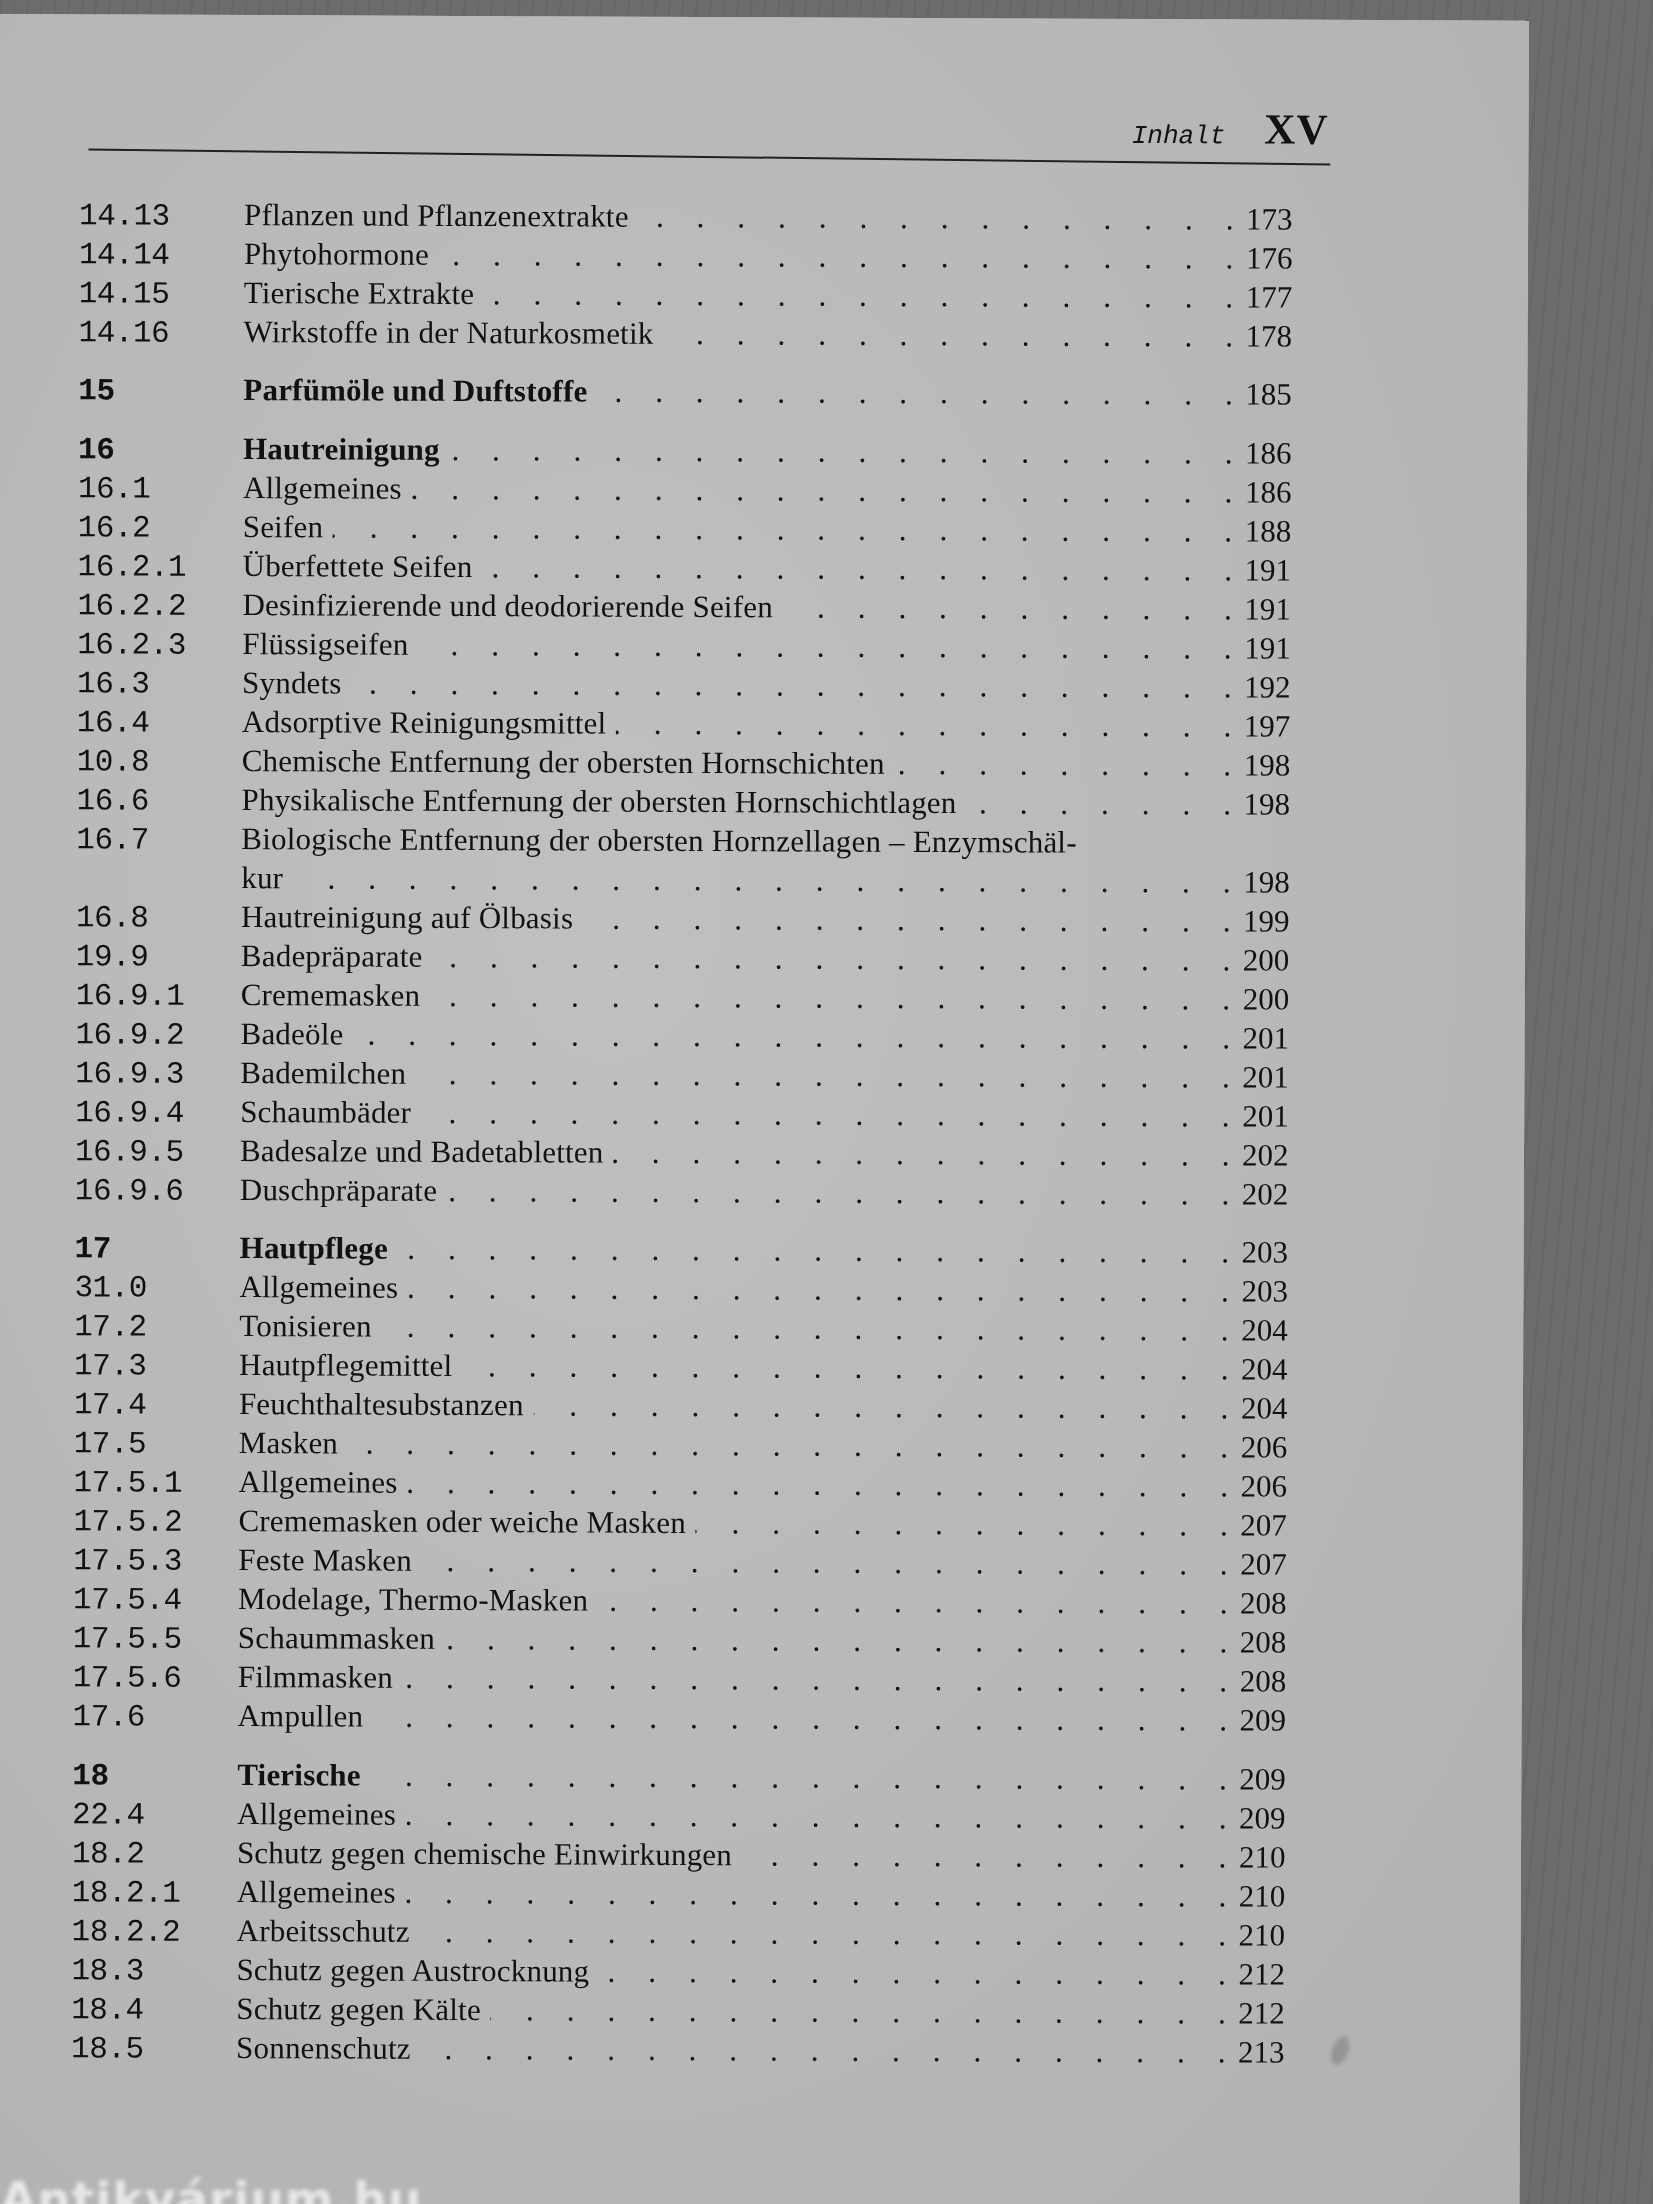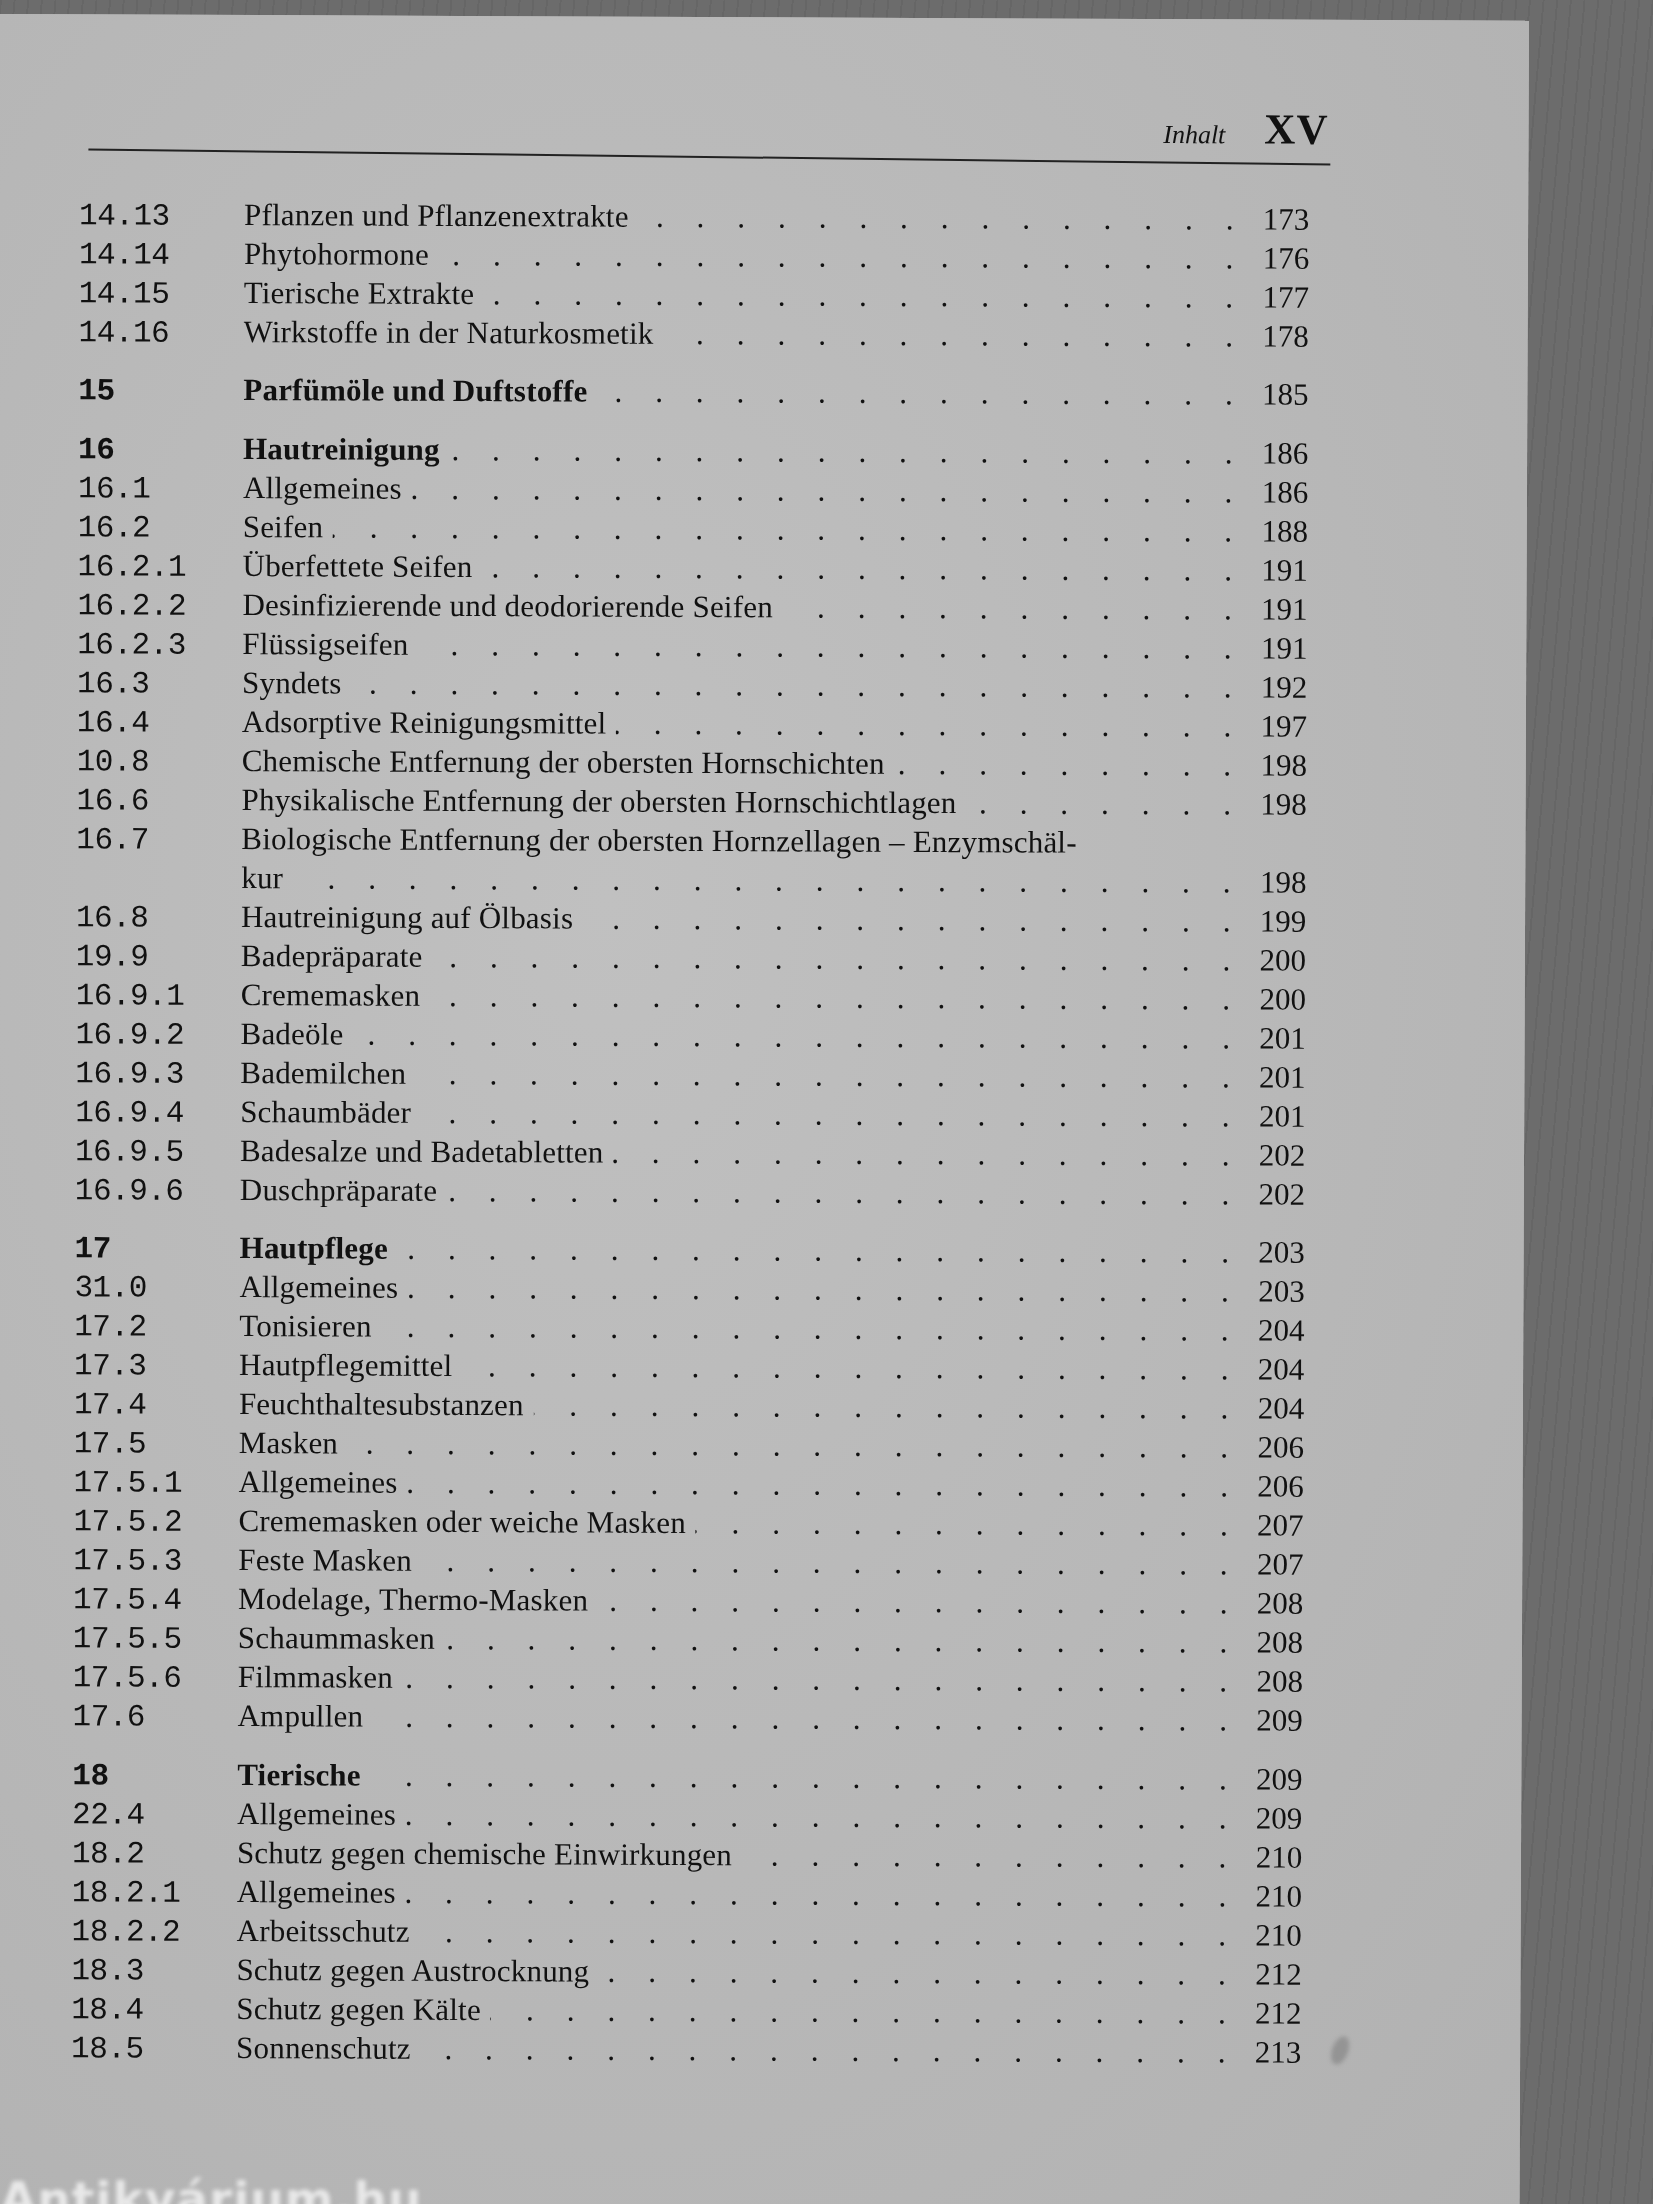--- a/index.html
+++ b/index.html
@@ -31,20 +31,21 @@
       top: 85px;
       right: 200px;
       display: flex;
       align-items: baseline;
       gap: 39px;
       color: #111;
     }
     .running-head .section {
       font-style: italic;
       font-size: 26px;
+      font-family: Liberation Mono, monospace;
     }
     .running-head .page-num {
       font-size: 43px;
       letter-spacing: 1px;
       font-weight: bold;
     }
     .rule {
       position: absolute;
       top: 134px;
       left: 89px;
@@ -93,21 +94,21 @@
       overflow: hidden;
       white-space: nowrap;
       margin-left: 9.7px;
       letter-spacing: 12.6px;
       text-align: right;
       direction: rtl;
     }
     .toc-page {
       flex: 0 0 80px;
       width: 80px;
-      text-align: center;
+      text-align: left;
     }
     .toc-row.chapter .toc-num,
     .toc-row.chapter .txt {
       font-weight: bold;
     }
     .toc-row.wrap-first .dots {
       visibility: hidden;
     }
     .watermark {
       position: absolute;

